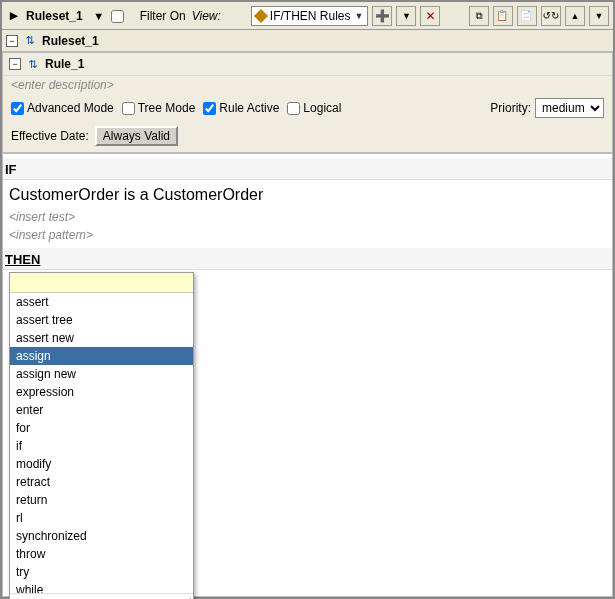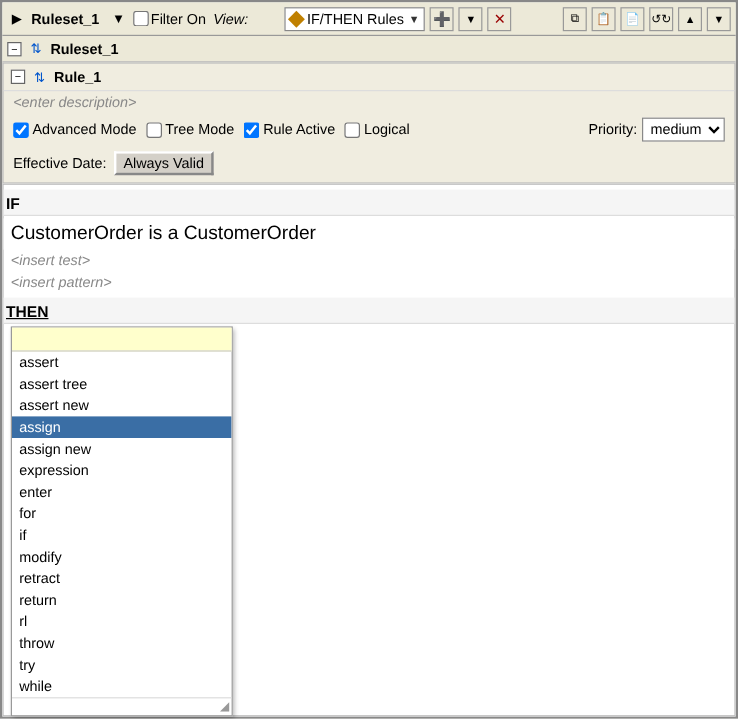--- a/index.html
+++ b/index.html
@@ -31,22 +31,22 @@
       font-size: 11px;
       cursor: pointer;
     }
     .toolbar-label {
       font-size: 12px;
       font-weight: bold;
       margin-right: 4px;
     }
     .checkbox-inline {
       display: flex;
-      align-items: flex-start;
-      gap: 2px;
+      align-items: flex-end;
+      gap: 16px;
       font-size: 12px;
     }
     .view-label {
       font-size: 12px;
       margin: 0 2px;
       font-style: italic;
     }
     .view-select {
       display: flex;
       align-items: center;
@@ -400,20 +400,21 @@
               <div class="dropdown-item selected">assign</div>
               <div class="dropdown-item">assign new</div>
               <div class="dropdown-item">expression</div>
               <div class="dropdown-item">enter</div>
               <div class="dropdown-item">for</div>
               <div class="dropdown-item">if</div>
               <div class="dropdown-item">modify</div>
               <div class="dropdown-item">retract</div>
               <div class="dropdown-item">return</div>
               <div class="dropdown-item">rl</div>
+              <div class="dropdown-item">synchronized</div>
               <div class="dropdown-item">throw</div>
               <div class="dropdown-item">try</div>
               <div class="dropdown-item">while</div>
             </div>
           <div class="dropdown-resize">◢</div>
         </div>
       </div>
     </div>
 
   </div>

